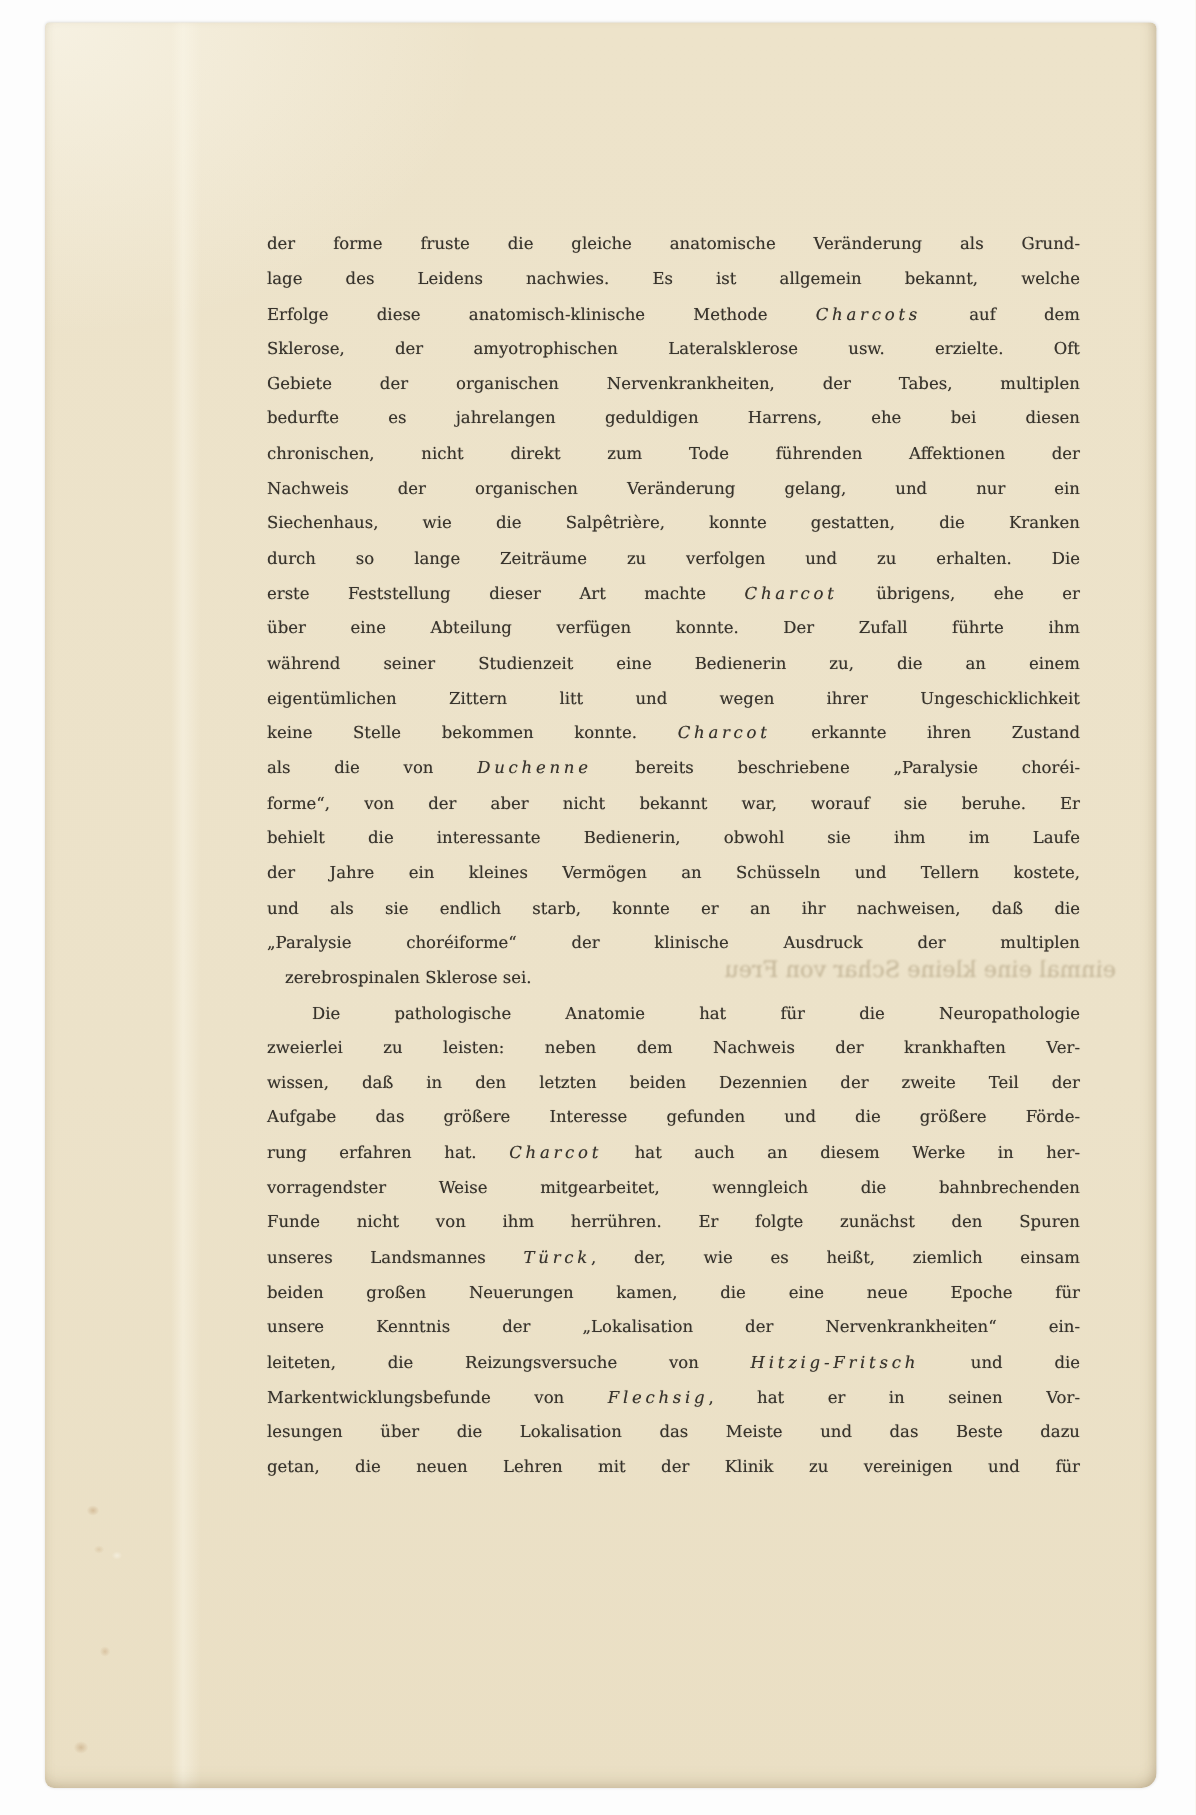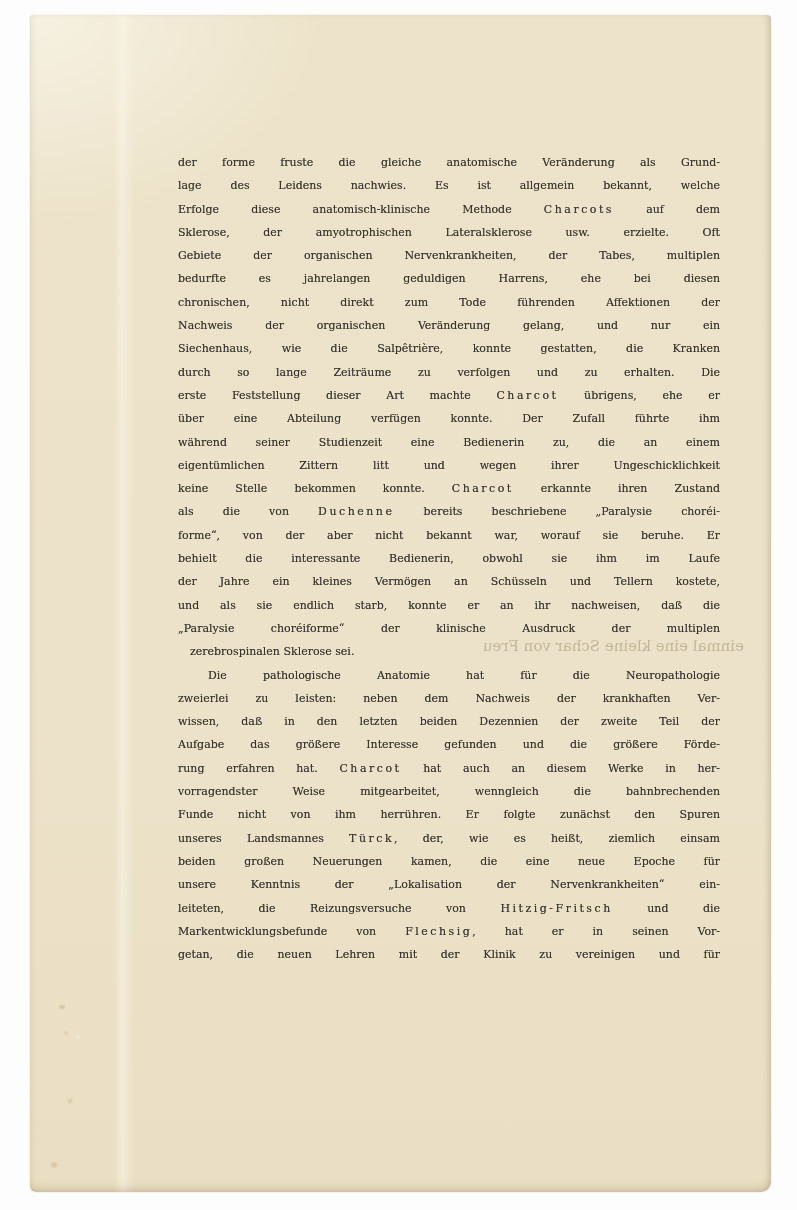--- a/index.html
+++ b/index.html
@@ -44,21 +44,21 @@
   }
   .line {
     height: 23.3px;
     line-height: 23.3px;
     text-align: justify;
     text-align-last: justify;
     white-space: normal;
   }
   .line.indent { text-indent: 30px; }
   .line.no-just { text-align-last: left; margin-left: 12px; }
-  .sperr { letter-spacing: 2.5px; }
+  .sperr { letter-spacing: 2.5px; font-style: italic; }
   .show-through {
     position: absolute;
     left: 392px; top: 621px;
     width: 322px;
     height: 20px;
     line-height: 20px;
     transform: scaleX(-1);
     color: #8d7a55;
     opacity: .42;
     filter: blur(.7px);
@@ -102,16 +102,17 @@
         <div class="line"><span>wissen, daß in den letzten beiden Dezennien der zweite Teil der</span></div>
         <div class="line"><span>Aufgabe das größere Interesse gefunden und die größere Förde-</span></div>
         <div class="line"><span>rung erfahren hat. </span><span class="sperr">Charcot</span><span> hat auch an diesem Werke in her-</span></div>
         <div class="line"><span>vorragendster Weise mitgearbeitet, wenngleich die bahnbrechenden</span></div>
         <div class="line"><span>Funde nicht von ihm herrühren. Er folgte zunächst den Spuren</span></div>
         <div class="line"><span>unseres Landsmannes </span><span class="sperr">Türck</span><span>, der, wie es heißt, ziemlich einsam</span></div>
         <div class="line"><span>beiden großen Neuerungen kamen, die eine neue Epoche für</span></div>
         <div class="line"><span>unsere Kenntnis der „Lokalisation der Nervenkrankheiten“ ein-</span></div>
         <div class="line"><span>leiteten, die Reizungsversuche von </span><span class="sperr">Hitzig-Fritsch</span><span> und die</span></div>
         <div class="line"><span>Markentwicklungsbefunde von </span><span class="sperr">Flechsig</span><span>, hat er in seinen Vor-</span></div>
+        <div class="line"><span>lesungen über die Lokalisation das Meiste und das Beste dazu</span></div>
         <div class="line"><span>getan, die neuen Lehren mit der Klinik zu vereinigen und für</span></div>
       </div>
   </div>
 </div>
 
 </body></html>

